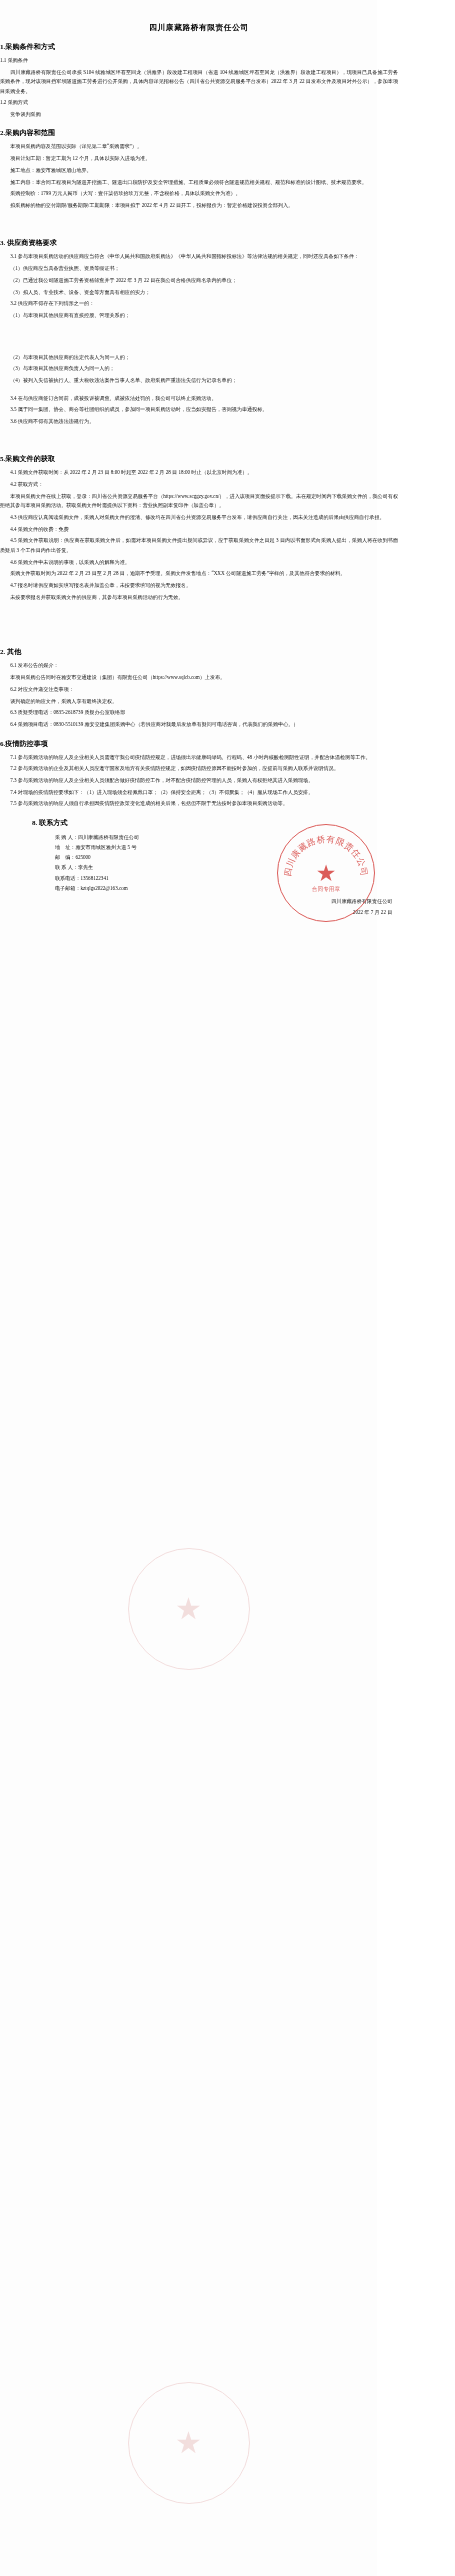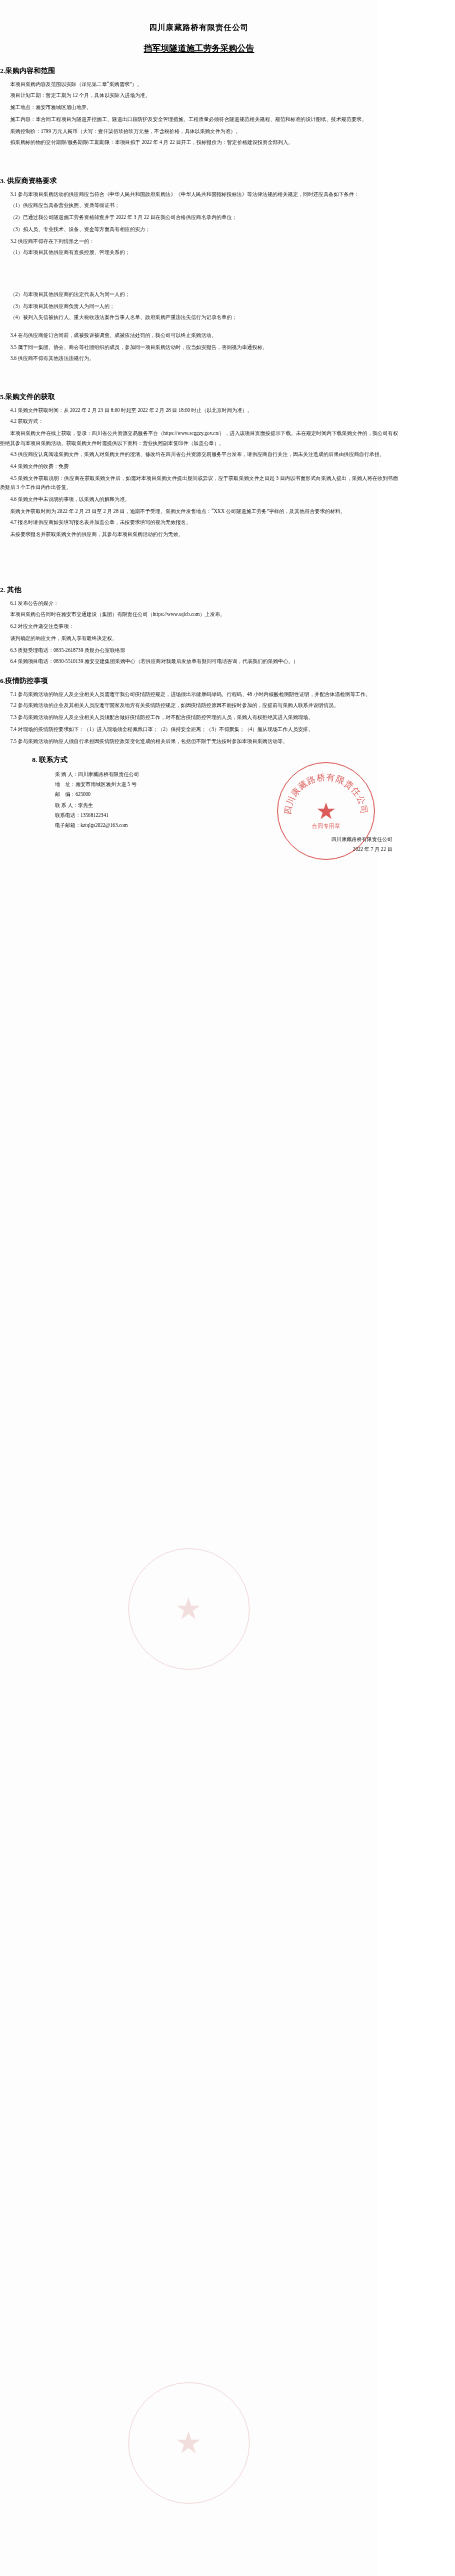--- a/index.html
+++ b/index.html
@@ -135,24 +135,28 @@
 </style>
 </head>
 <body>
 
 <div class="page">
 
   <div class="sheet">
 
     <div class="company">四川康藏路桥有限责任公司</div>
 
-    <div class="title2">
-      <span class="u">挡军坝隧道施工劳务采购公告</span>
-    </div>
-
+
+    <div class="sec-block">
+      <h2 class="sec">1.采购条件和方式</h2>
+      <p class="t">1.1 采购条件</p>
+      <p class="t ind">四川康藏路桥有限责任公司承接 S104 线雅城区坪石至回龙（洪雅界）段改建工程项目（省道 104 线雅城区坪石至回龙（洪雅界）段改建工程项目），现项目已具备施工劳务采购条件，现对该项目挡军坝隧道施工劳务进行公开采购，具体内容详见招标公告（四川省公共资源交易服务平台发布）2022 年 3 月 22 日发布文件及项目对外公示），参加本项目采购业务。</p>
+      <p class="t">1.2 采购方式</p>
+      <p class="t ind">竞争谈判采购</p>
+    </div>
 
     <div class="sec-block">
       <h2 class="sec">2.采购内容和范围</h2>
       <p class="t ind">本项目采购内容及范围以实际（详见第二章“采购需求”）。</p>
       <p class="t ind">项目计划工期：暂定工期为 12 个月，具体以实际入进场为准。</p>
       <p class="t ind">施工地点：雅安市雅城区眉山地界。</p>
       <p class="t ind">施工内容：本合同工程项目为隧道开挖施工、隧道出口段防护及安全管理措施、工程质量必须符合隧道规范相关规程、规范和标准的设计图纸、技术规范要求。</p>
       <p class="t ind">采购控制价：1799 万元人民币（大写：壹仟柒佰玖拾玖万元整，不含税价格，具体以采购文件为准）。</p>
       <p class="t ind">拟采购标的物的交付期限/服务期限/工期期限：本项目拟于 2022 年 4 月 22 日开工，投标报价为：暂定价格建设投资全部列入。</p>
     </div>

